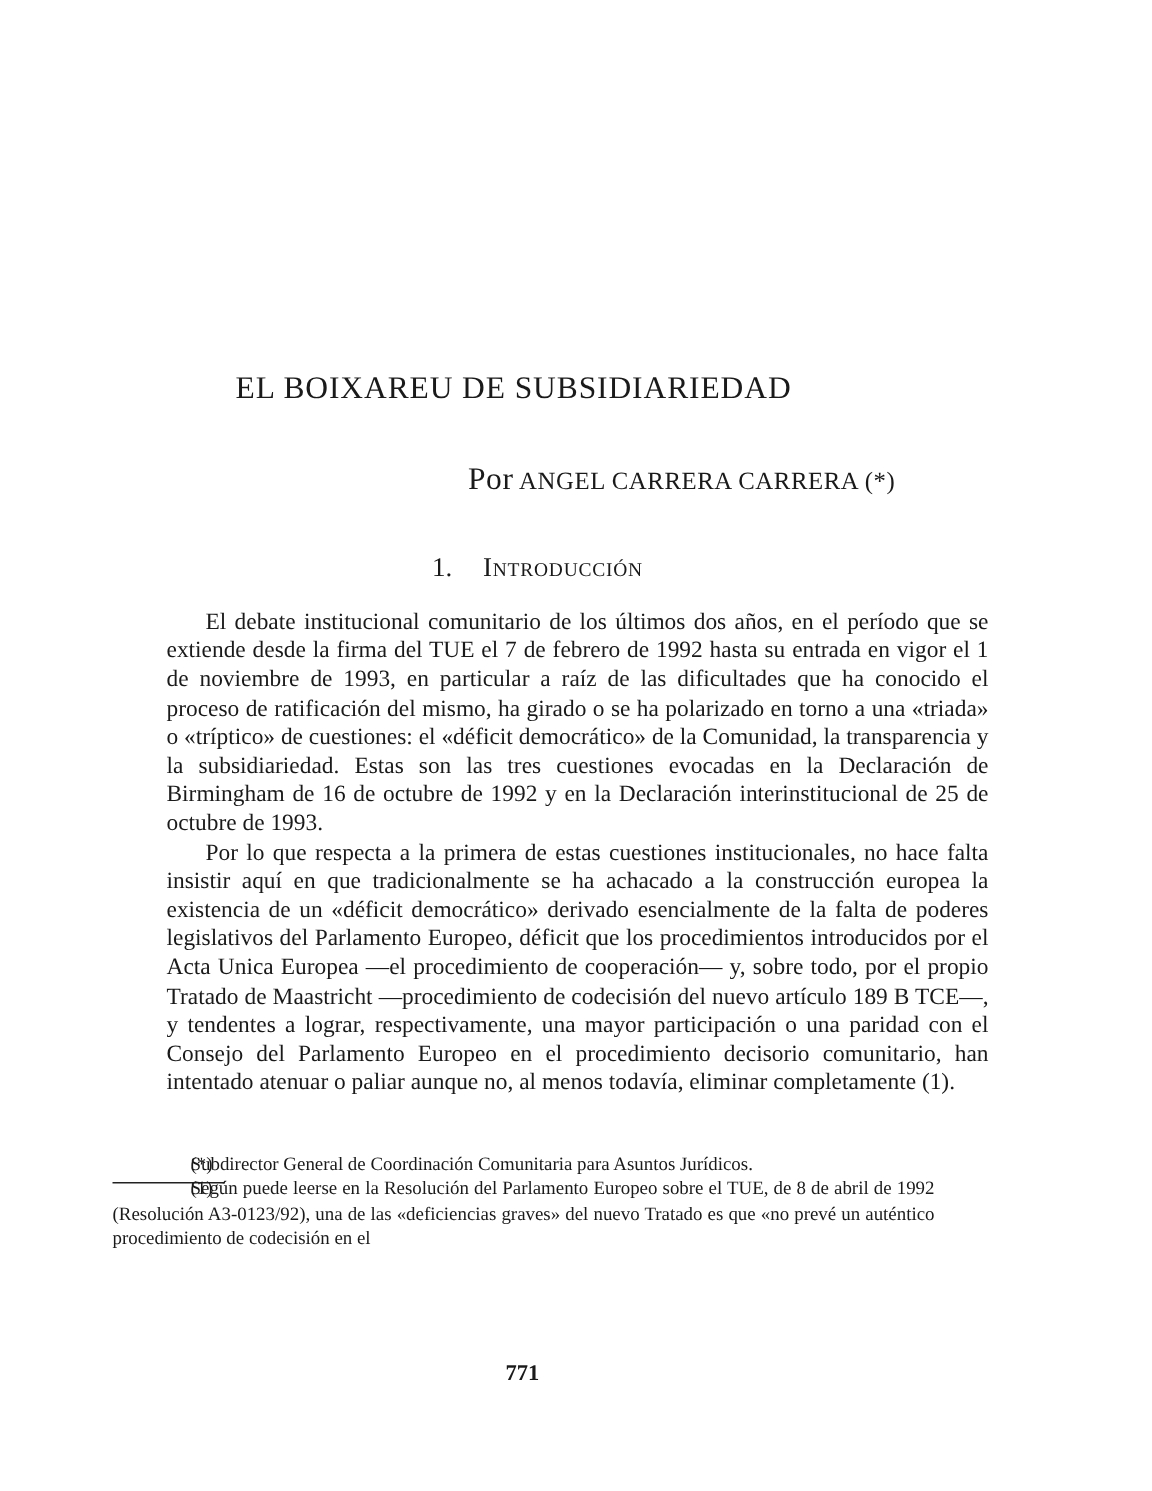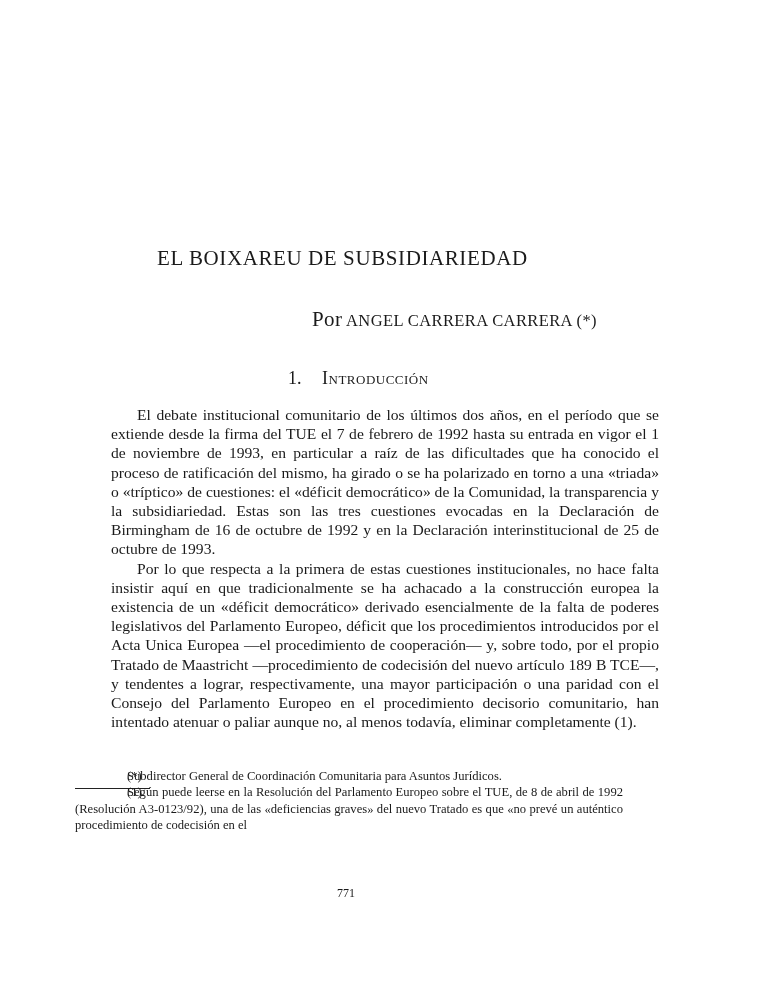--- a/index.html
+++ b/index.html
@@ -13,21 +13,21 @@
   .section .num { margin-right:16px; }
   .section .lbl { font-variant:small-caps; letter-spacing:0.5px; }
   .body { left:75px; top:405px; width:548px; font-size:15.6px; line-height:19.2px;
           text-align:justify;margin-left:36px; }
   .body p { margin:0; text-indent:26px; }
   .rule { left:75px; top:788px; width:75px; height:0; border-top:1.3px solid #222; }
   .notes { left:75px; top:768px; width:548px; font-size:12.6px; line-height:16.4px;
            text-align:justify; }
   .notes p { margin:0; text-indent:26px; }
   .notes .mk { display:inline-block; width:26px; }
-  .pageno { left:337px; top:886px; font-size:12px; }
+  .pageno { left:337px; top:908px; font-size:15px;font-weight:bold; }
 </style>
 </head>
 <body>
 
 <div class="abs title">EL BOIXAREU DE SUBSIDIARIEDAD</div>
 
 <div class="abs author">
   <span class="por">Por</span>
   <span>ANGEL CARRERA CARRERA (*)</span>
 </div>

